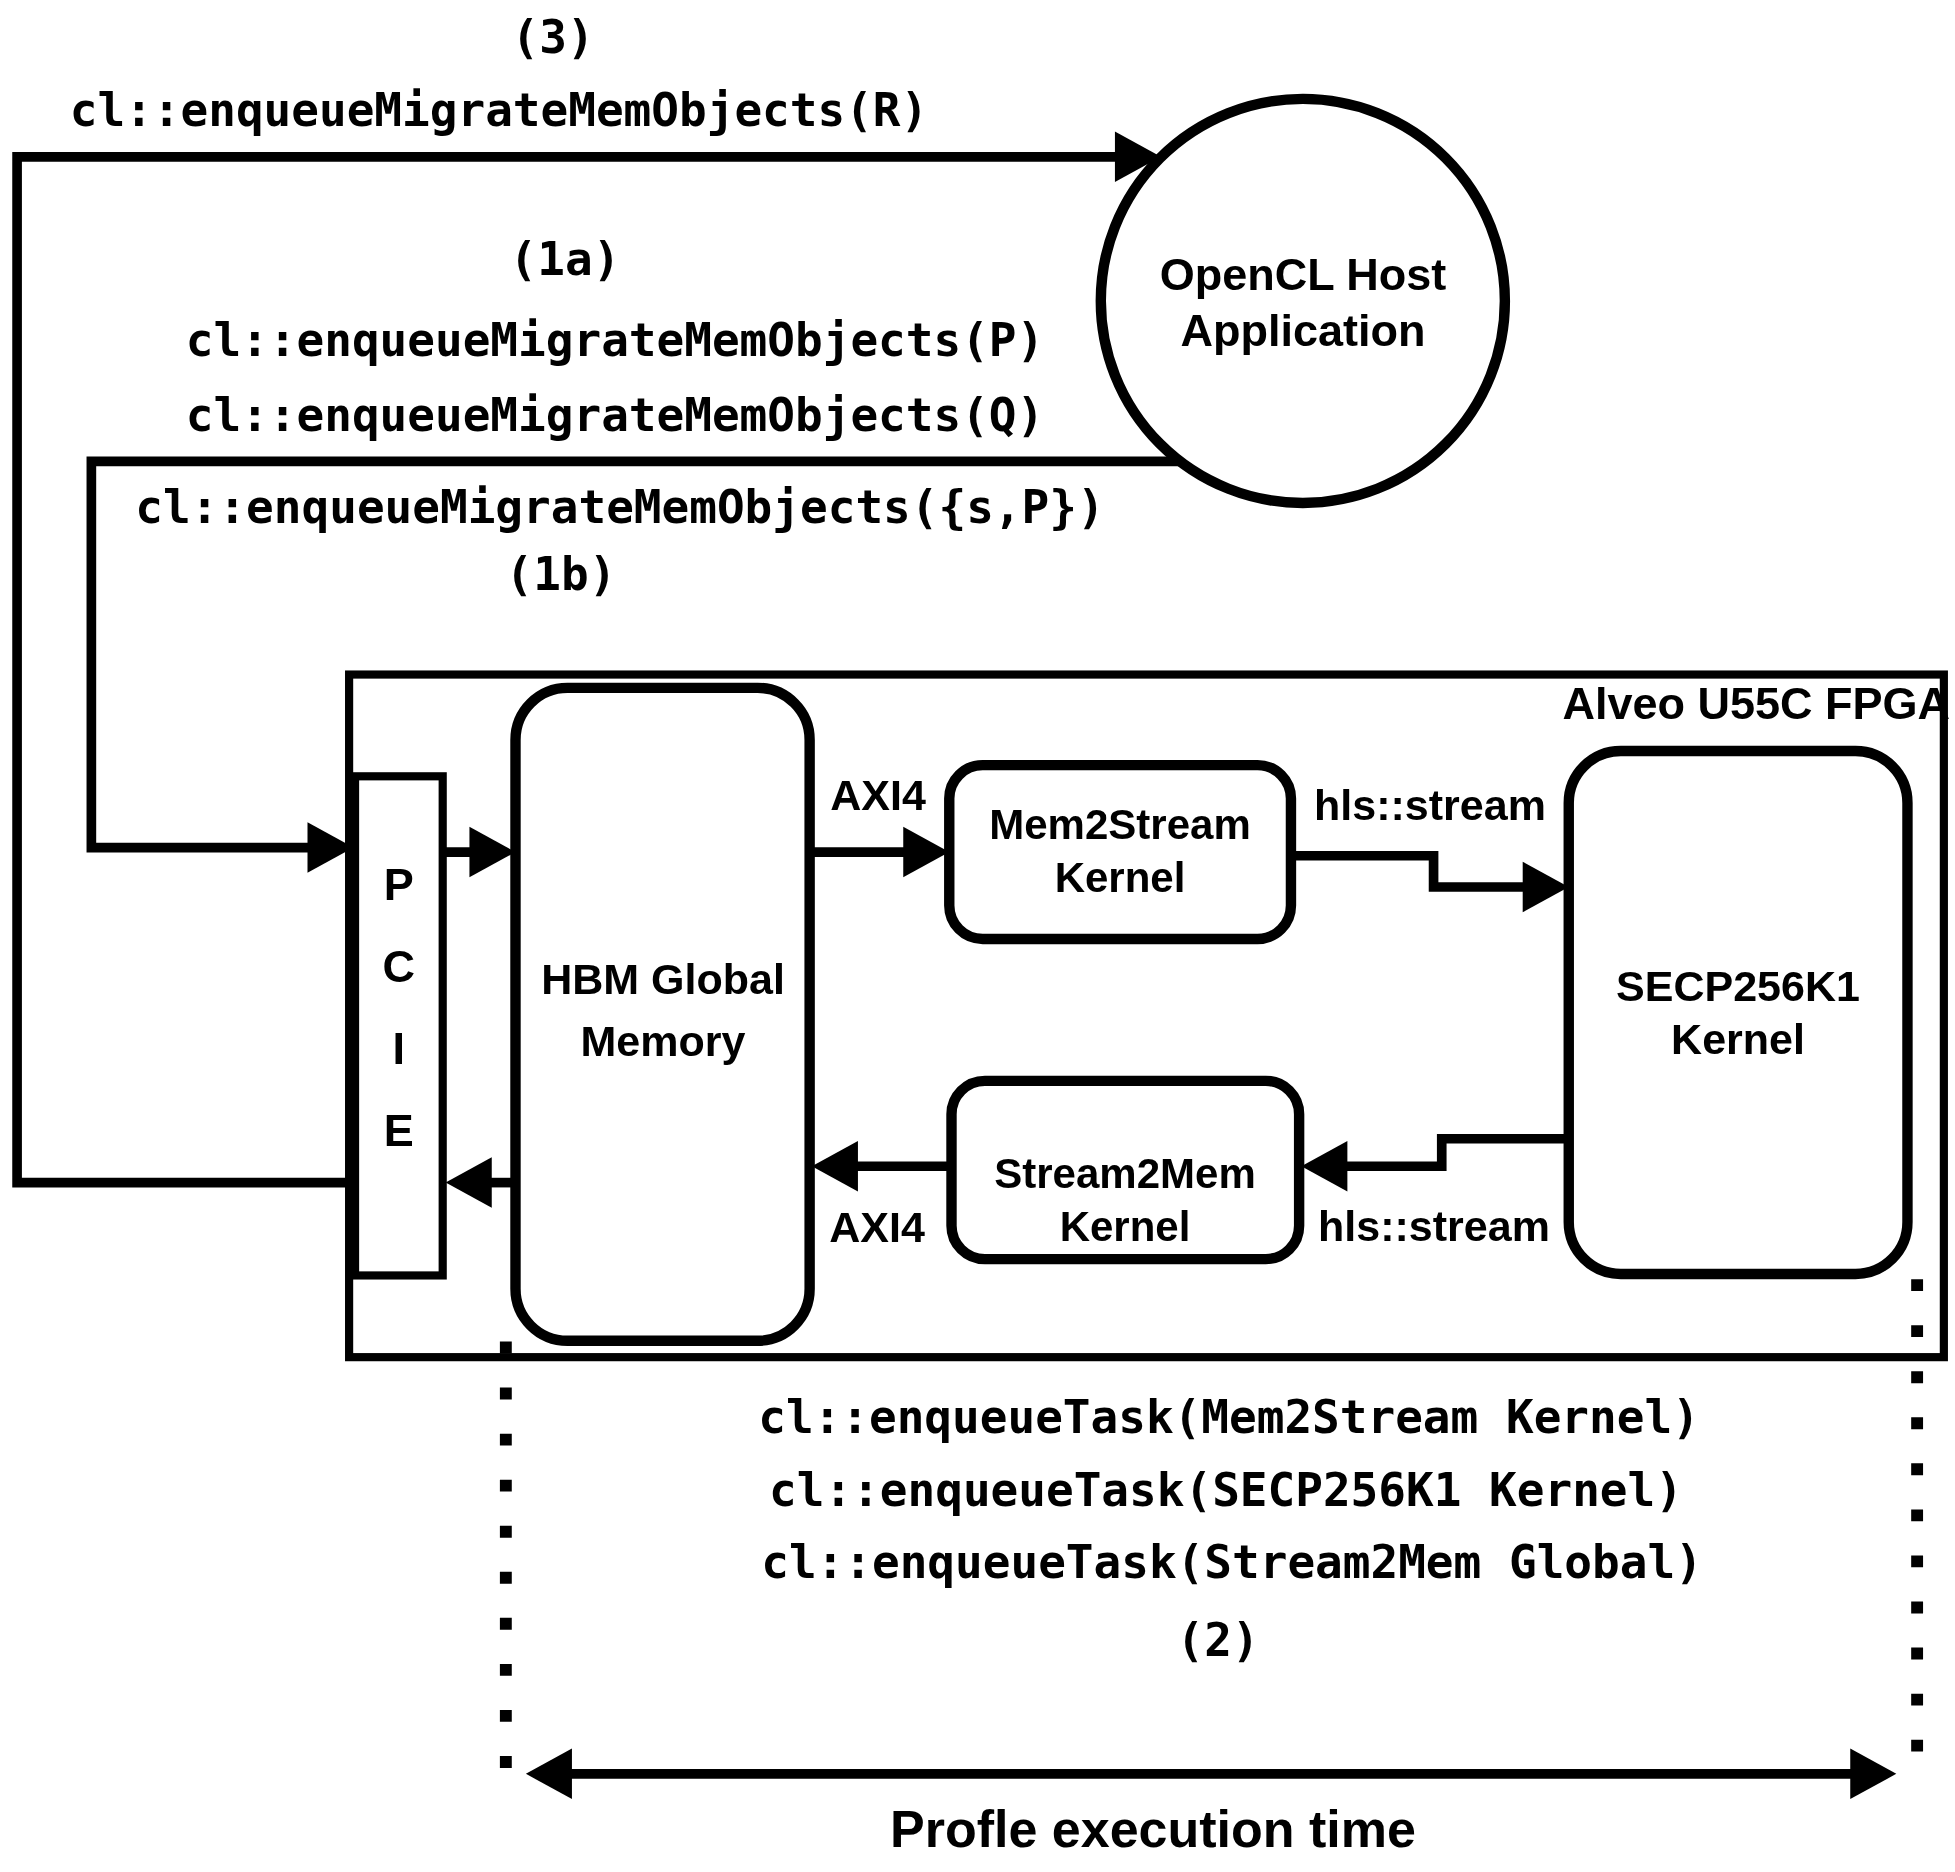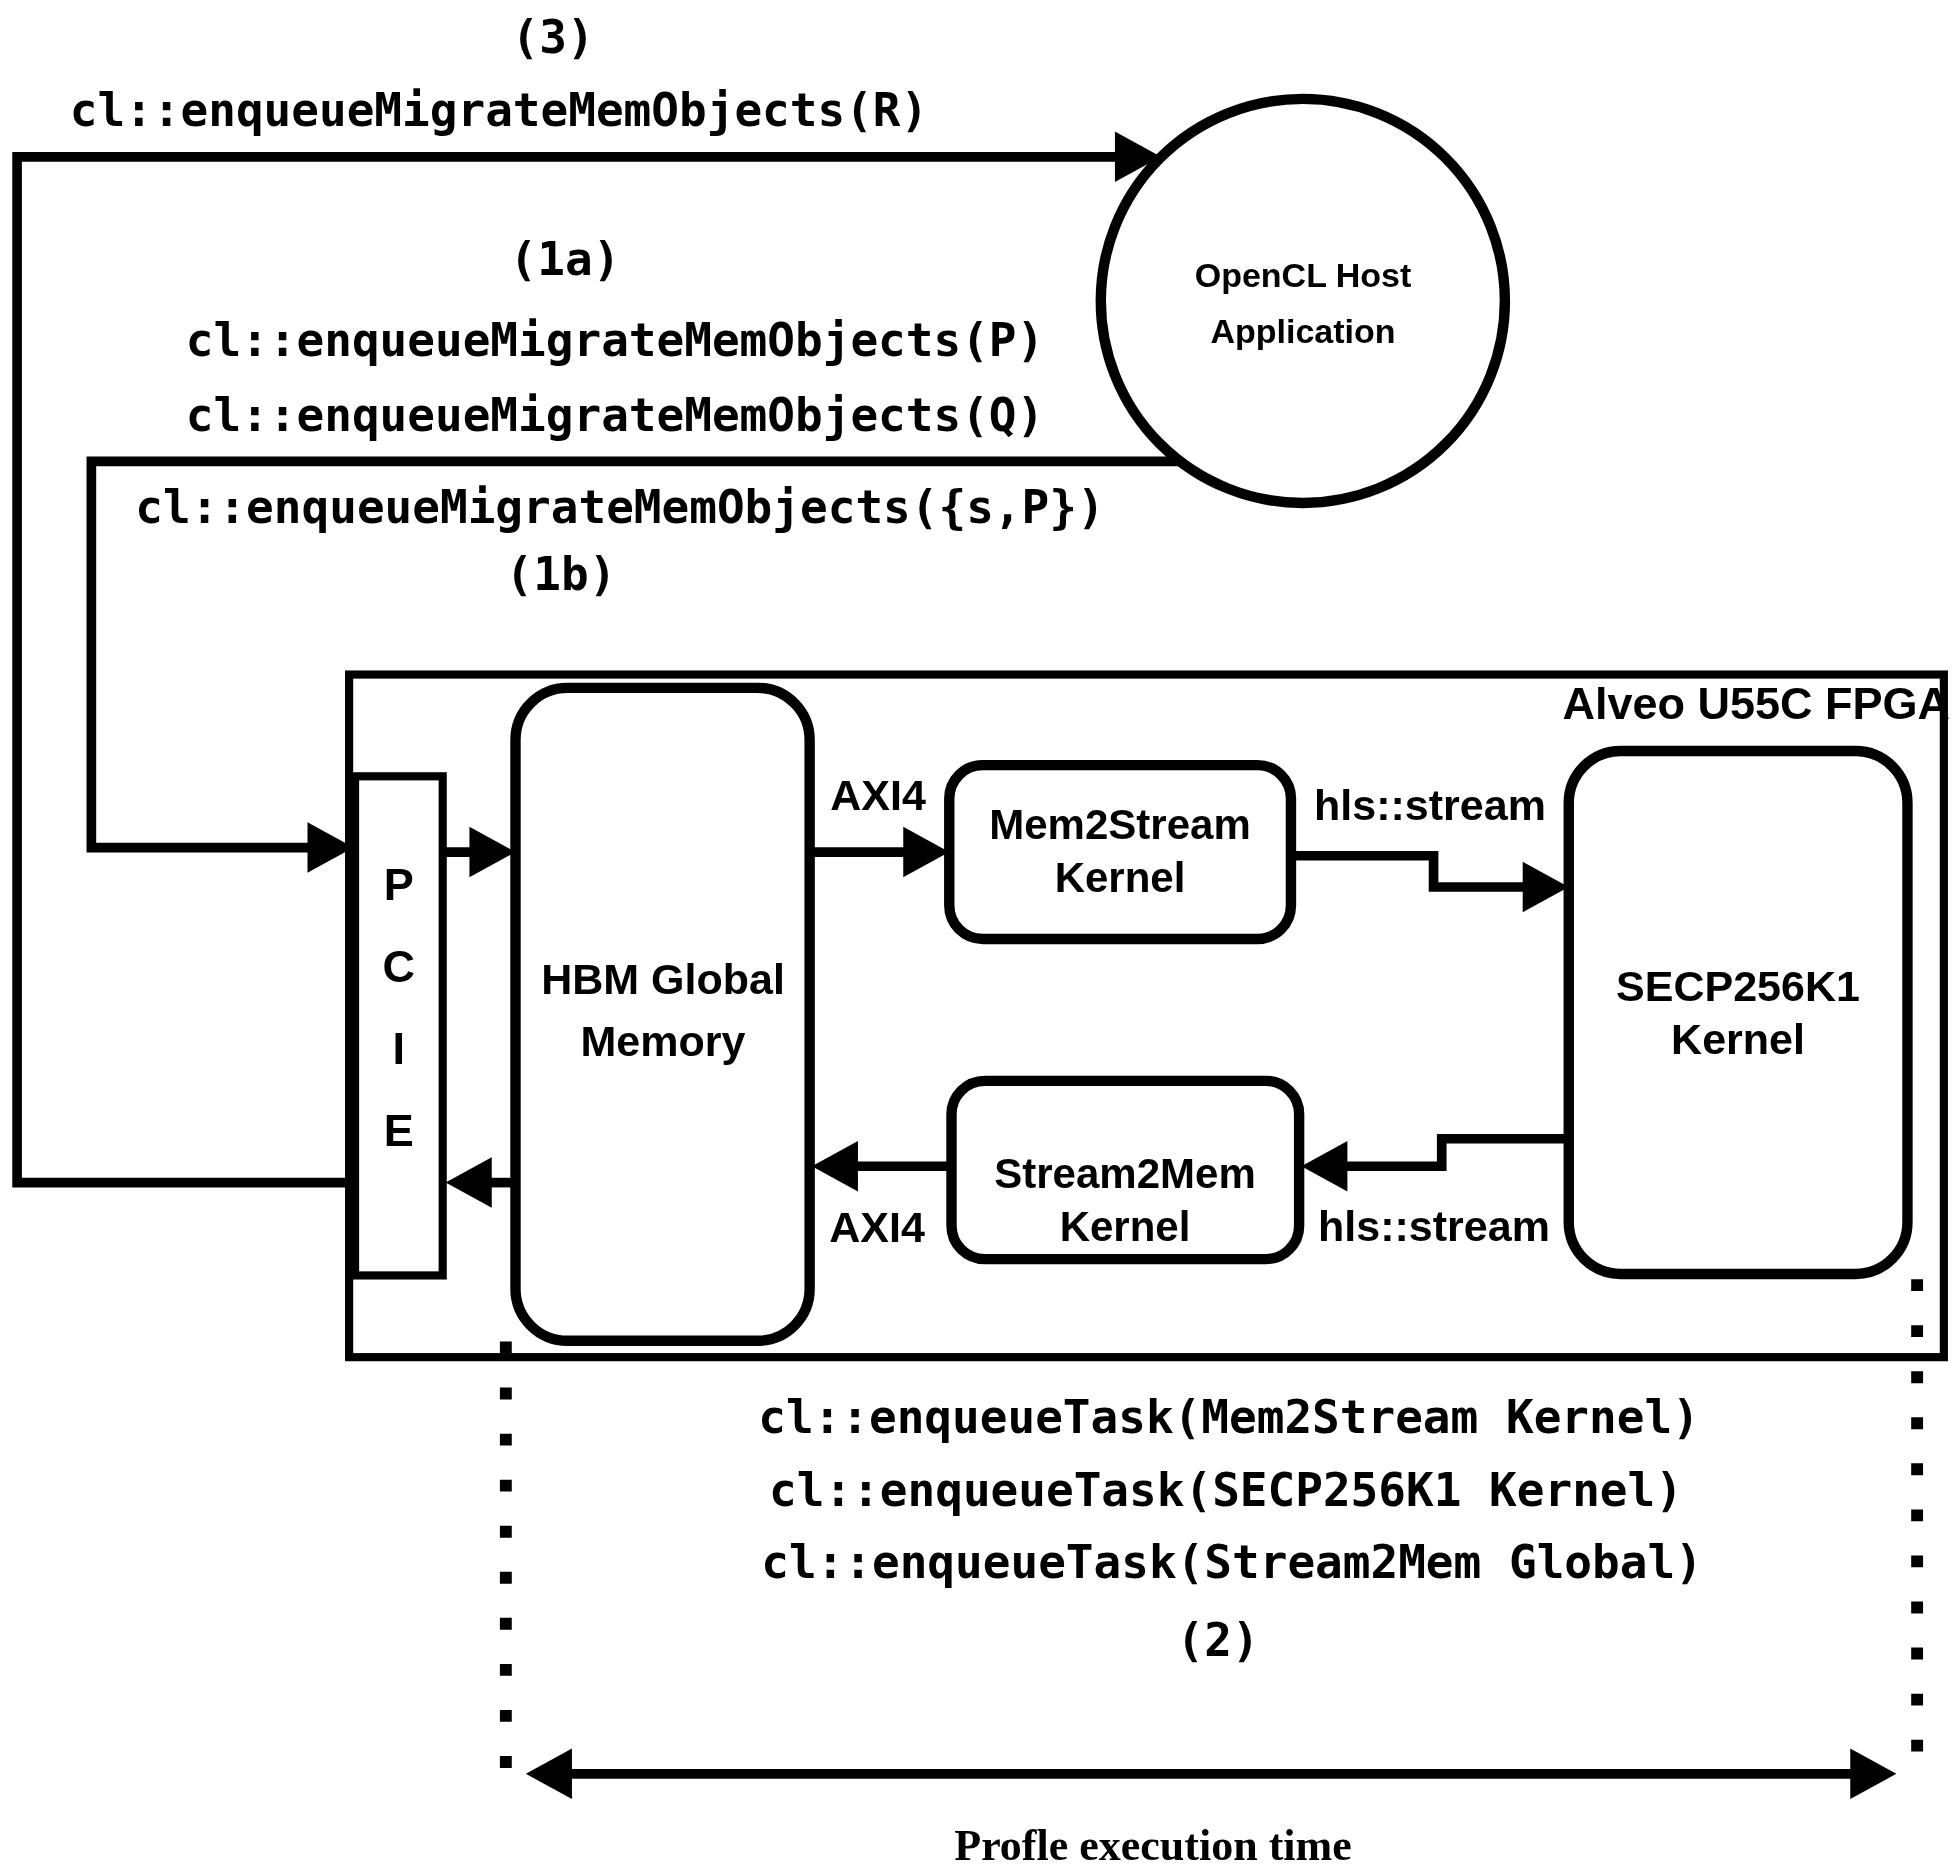--- a/index.html
+++ b/index.html
@@ -55,24 +55,23 @@
     font-weight: bold;
     font-size: 45px;
   }
   .pcie-stack {
     line-height: 82px;
     font-size: 45px;
     letter-spacing: 0.7px;
   }
   .hbm-text { line-height: 62px; }
   .profile {
-    font-family: Liberation Serif, serif;
+    font-family: Liberation Sans, sans-serif;
     font-weight: bold;
-    font-size: 44px;
-    margin-top: 16px;
+    font-size: 52px;
   }
 </style>
 </head>
 <body>
 
 <div class="canvas">
 
   <svg class="layer" width="1955" height="1872" viewBox="0 0 2632 2520">
 
     <rect x="470" y="908" width="2147" height="919" fill="#ffffff" stroke="#000000" stroke-width="11"></rect>
@@ -122,21 +121,21 @@
   </svg>
 
   <div class="txt code" style="left:553px; top:37px;">(3)</div>
   <div class="txt code" style="left:499px; top:110px;">cl::enqueueMigrateMemObjects(R)</div>
   <div class="txt code" style="left:565px; top:259px;">(1a)</div>
   <div class="txt code" style="left:615px; top:415px;">cl::enqueueMigrateMemObjects(Q)</div>
   <div class="txt code" style="left:615px; top:340px;">cl::enqueueMigrateMemObjects(P)</div>
   <div class="txt code" style="left:620px; top:507px;">cl::enqueueMigrateMemObjects({s,P})</div>
   <div class="txt code" style="left:561px; top:574px;">(1b)</div>
 
-  <div class="txt lbl" style="left:1303px; top:303px; font-size:34px; line-height:56px;"><span>OpenCL Host</span><br><span>Application</span></div>
+  <div class="txt lbl" style="left:1303px; top:303px; font-size:45px; line-height:56px;"><span>OpenCL Host</span><br><span>Application</span></div>
 
   <div class="fpga-tag">Alveo U55C FPGA</div>
 
   <div class="txt lbl pcie-stack" style="left:399px; top:1008px;"><span>P</span><br><span>C</span><br><span>I</span><br><span>E</span></div>
 
   <div class="txt lbl hbm-text" style="left:663px; top:1010px;"><span>HBM Global</span><br><span>Memory</span></div>
 
   <div class="txt lbl-sm" style="left:1120px; top:851px;"><span>Mem2Stream</span><br><span>Kernel</span></div>
 
   <div class="txt lbl-sm" style="left:1125px; top:1168px;margin-top:32px;"><span>Stream2Mem</span><br><span>Kernel</span></div>

